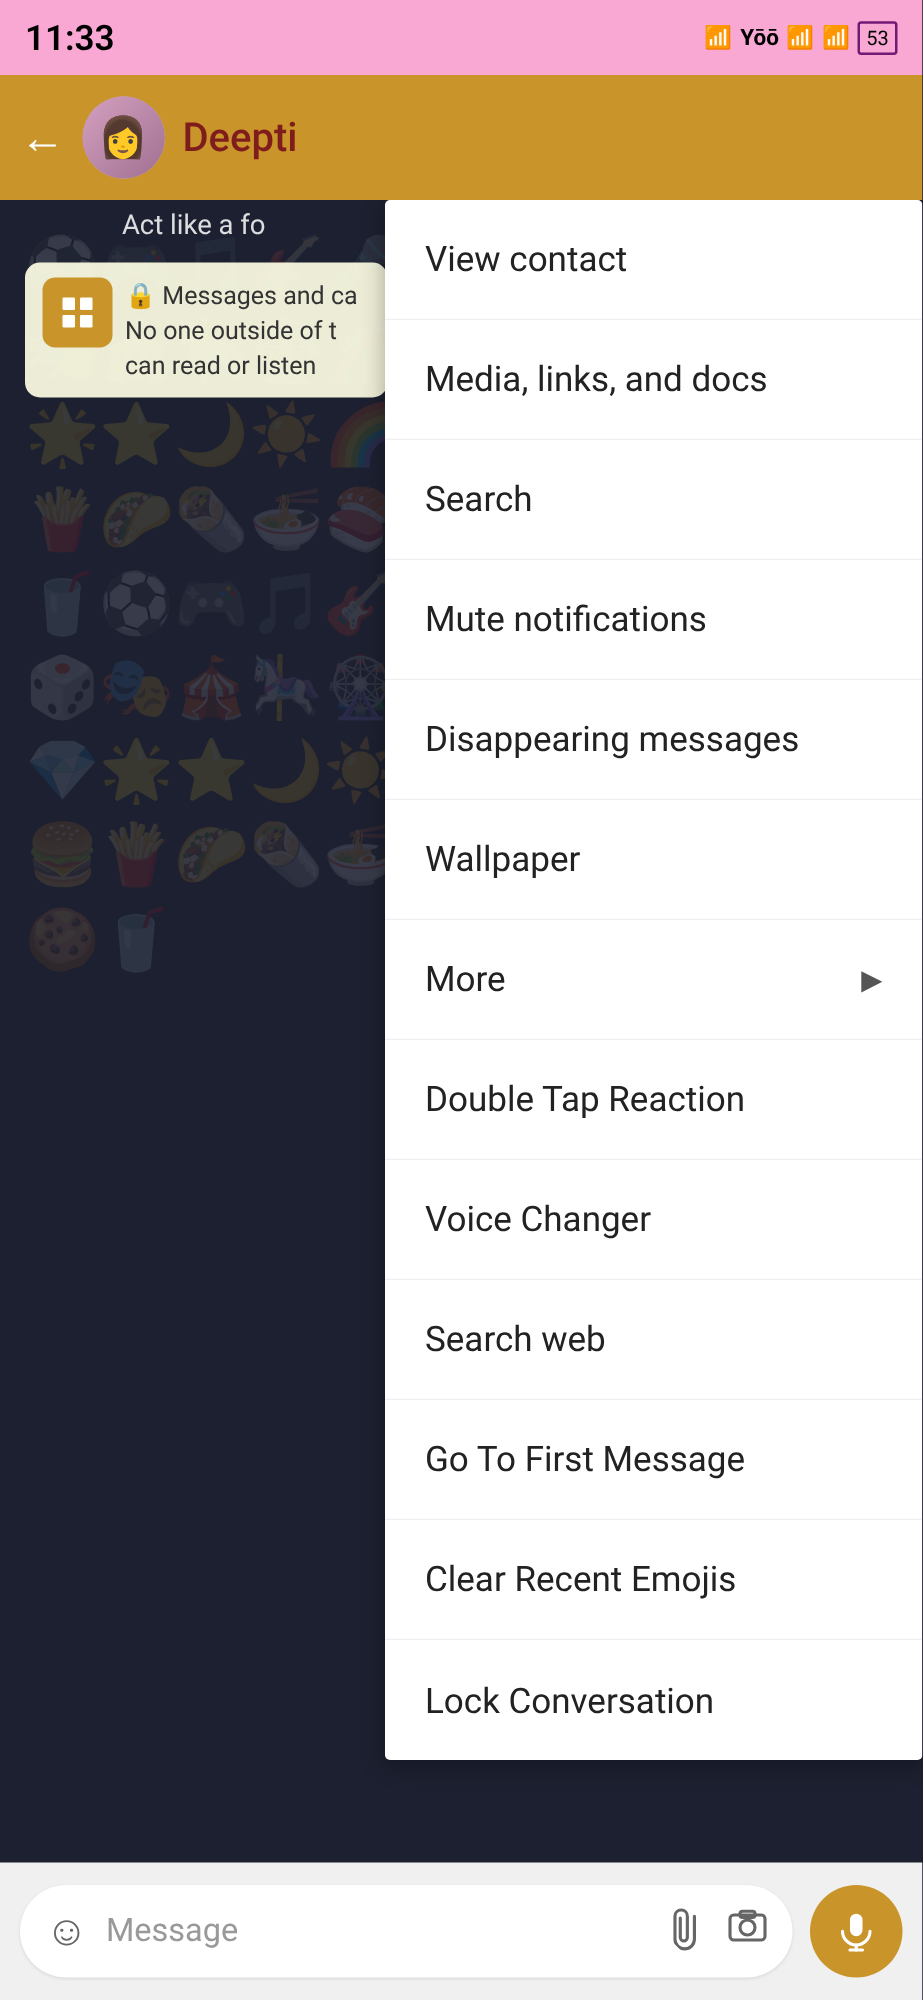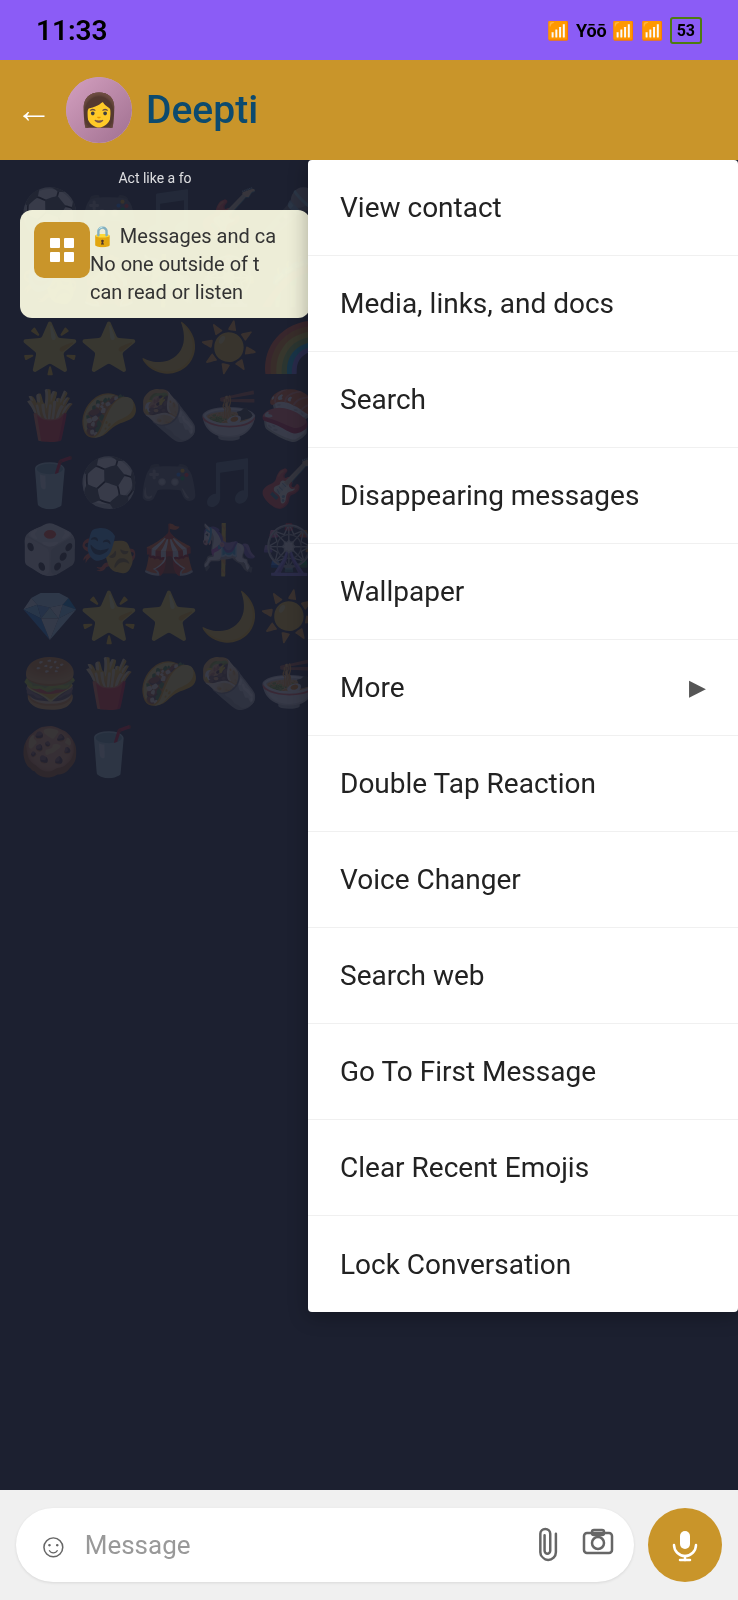--- a/index.html
+++ b/index.html
@@ -11,25 +11,25 @@
       overflow: hidden;
       font-family: 'Segoe UI', Roboto, Arial, sans-serif;
       background: #1a1a2e;
       position: relative;
     }
 
     
     .status-bar {
       width: 100%;
       height: 60px;
-      background: #8b5cf6;
+      background: #f9a8d4;
       display: flex;
       align-items: center;
       justify-content: space-between;
-      padding: 0 36px;
+      padding: 0 20px;
       position: relative;
       z-index: 10;
     }
 
     .status-time {
       color: #000;
       font-size: 28px;
       font-weight: 600;
     }
 
@@ -38,25 +38,25 @@
       align-items: center;
       gap: 6px;
     }
 
     .status-icons span {
       color: #000;
       font-size: 18px;
     }
 
     .battery-icon {
-      border: 2px solid #4d7c0f;
+      border: 2px solid #701a75;
       border-radius: 3px;
       padding: 2px 5px;
       font-size: 16px !important;
-      font-weight: 700;
+      font-weight: 400;
     }
 
     
     .app-bar {
       width: 100%;
       height: 100px;
       background: #c9952a;
       display: flex;
       align-items: center;
       padding: 0 16px;
@@ -90,22 +90,22 @@
       height: 100%;
       border-radius: 50%;
       background: linear-gradient(135deg, #d4a0c0 0%, #a07090 100%);
       display: flex;
       align-items: center;
       justify-content: center;
       font-size: 32px;
     }
 
     .contact-name {
-      color: #0c4a6e;
-      font-size: 39px;
+      color: #7f1d1d;
+      font-size: 32px;
       font-weight: 500;
       flex: 1;
     }
 
     
     .chat-background {
       position: absolute;
       top: 160px;
       left: 0;
       width: 738px;
@@ -136,34 +136,35 @@
       position: absolute;
       top: 0;
       left: 0;
       width: 310px;
       padding: 8px 16px 4px 16px;
       text-align: center;
     }
 
     .subtitle-text {
       color: rgba(255,255,255,0.85);
-      font-size: 14px;
+      font-size: 22px;
     }
 
     
     .encryption-notice {
       position: absolute;
       top: 50px;
       left: 20px;
       width: 290px;
       background: rgba(255,255,230,0.92);
       border-radius: 12px;
       padding: 12px 14px;
       display: flex;
       align-items: flex-start;
+      gap: 10px;
     }
 
     .enc-icon {
       width: 56px;
       height: 56px;
       background: #c9952a;
       border-radius: 10px;
       display: flex;
       align-items: center;
       justify-content: center;
@@ -329,20 +330,23 @@
 
   <div class="dropdown-menu">
     <div class="menu-item">
       <span class="menu-label">View contact</span>
     </div>
     <div class="menu-item">
       <span class="menu-label">Media, links, and docs</span>
     </div>
     <div class="menu-item">
       <span class="menu-label">Search</span>
+    </div>
+    <div class="menu-item">
+      <span class="menu-label">Mute notifications</span>
     </div>
     <div class="menu-item">
       <span class="menu-label">Disappearing messages</span>
     </div>
     <div class="menu-item">
       <span class="menu-label">Wallpaper</span>
     </div>
     <div class="menu-item">
       <span class="menu-label">More</span>
       <span class="menu-chevron">▶</span>

